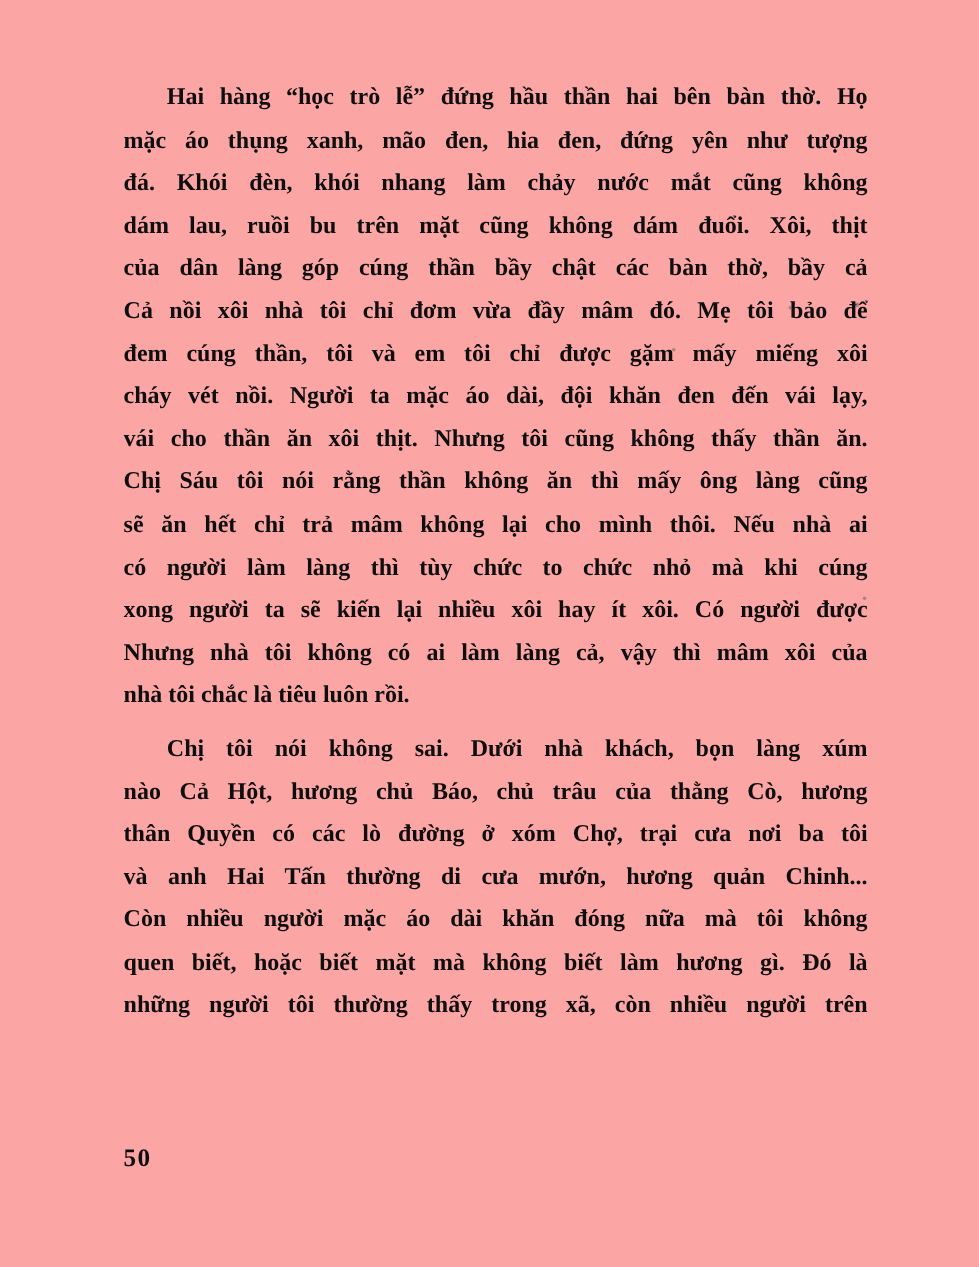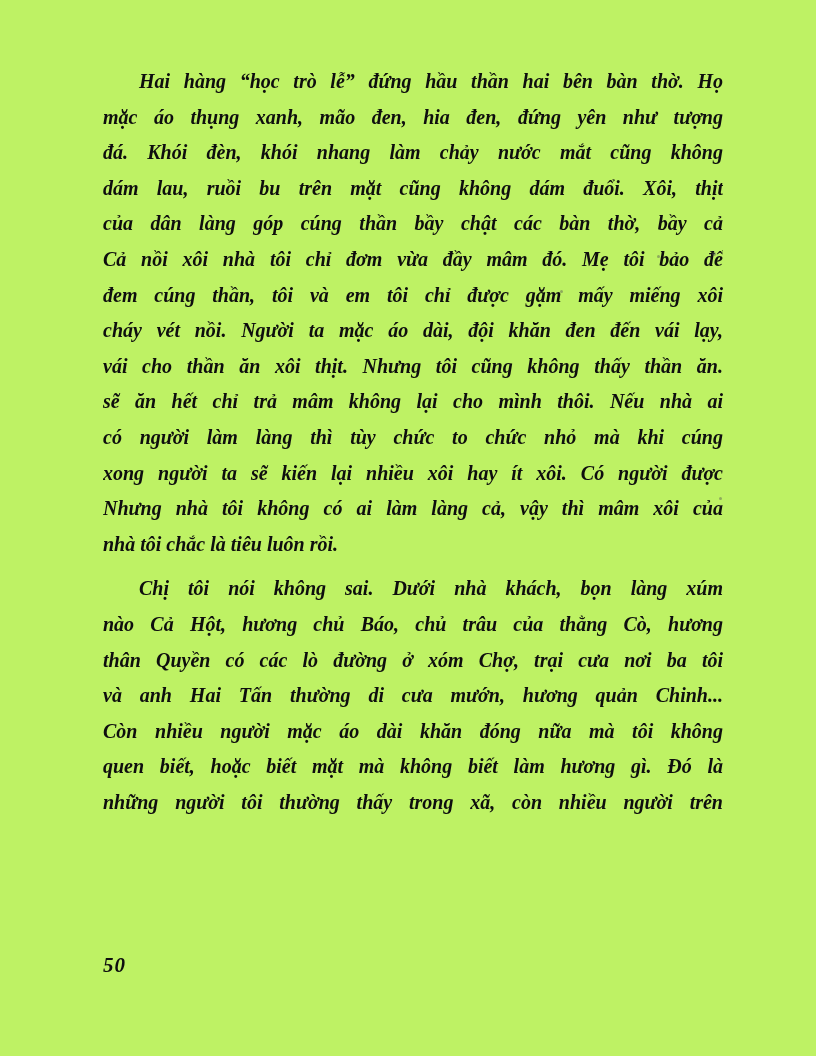--- a/index.html
+++ b/index.html
@@ -4,24 +4,23 @@
 <style>
   html, body {
     margin: 0;
     padding: 0;
     background: #ffffff;
   }
   .page {
     position: relative;
     width: 816px;
     height: 1056px;
-    background: #bef264;
+    background: #fca5a5;
     overflow: hidden;
     font-family: "Liberation Serif", "DejaVu Serif", serif;
-    font-style: italic;
   }
   .content {
     position: absolute;
     left: 103px;
     top: 64px;
     width: 620px;
     color: #0e0e0e;
     font-size: 20px;
     font-weight: 700;
     line-height: 35.6px;
@@ -68,20 +67,21 @@
     <div class="para first">
       <div class="line indent">Hai hàng “học trò lễ” đứng hầu thần hai bên bàn thờ. Họ</div>
       <div class="line">mặc áo thụng xanh, mão đen, hia đen, đứng yên như tượng</div>
       <div class="line">đá. Khói đèn, khói nhang làm chảy nước mắt cũng không</div>
       <div class="line">dám lau, ruồi bu trên mặt cũng không dám đuổi. Xôi, thịt</div>
       <div class="line">của dân làng góp cúng thần bầy chật các bàn thờ, bầy cả</div>
       <div class="line">Cả nồi xôi nhà tôi chỉ đơm vừa đầy mâm đó. Mẹ tôi bảo để</div>
       <div class="line">đem cúng thần, tôi và em tôi chỉ được gặm mấy miếng xôi</div>
       <div class="line">cháy vét nồi. Người ta mặc áo dài, đội khăn đen đến vái lạy,</div>
       <div class="line">vái cho thần ăn xôi thịt. Nhưng tôi cũng không thấy thần ăn.</div>
+      <div class="line">Chị Sáu tôi nói rằng thần không ăn thì mấy ông làng cũng</div>
       <div class="line">sẽ ăn hết chỉ trả mâm không lại cho mình thôi. Nếu nhà ai</div>
       <div class="line">có người làm làng thì tùy chức to chức nhỏ mà khi cúng</div>
       <div class="line">xong người ta sẽ kiến lại nhiều xôi hay ít xôi. Có người được</div>
       <div class="line">Nhưng nhà tôi không có ai làm làng cả, vậy thì mâm xôi của</div>
       <div class="line para-end">nhà tôi chắc là tiêu luôn rồi.</div>
     </div>
 
     <div class="para second">
       <div class="line indent">Chị tôi nói không sai. Dưới nhà khách, bọn làng xúm</div>
       <div class="line">nào Cả Hột, hương chủ Báo, chủ trâu của thằng Cò, hương</div>

